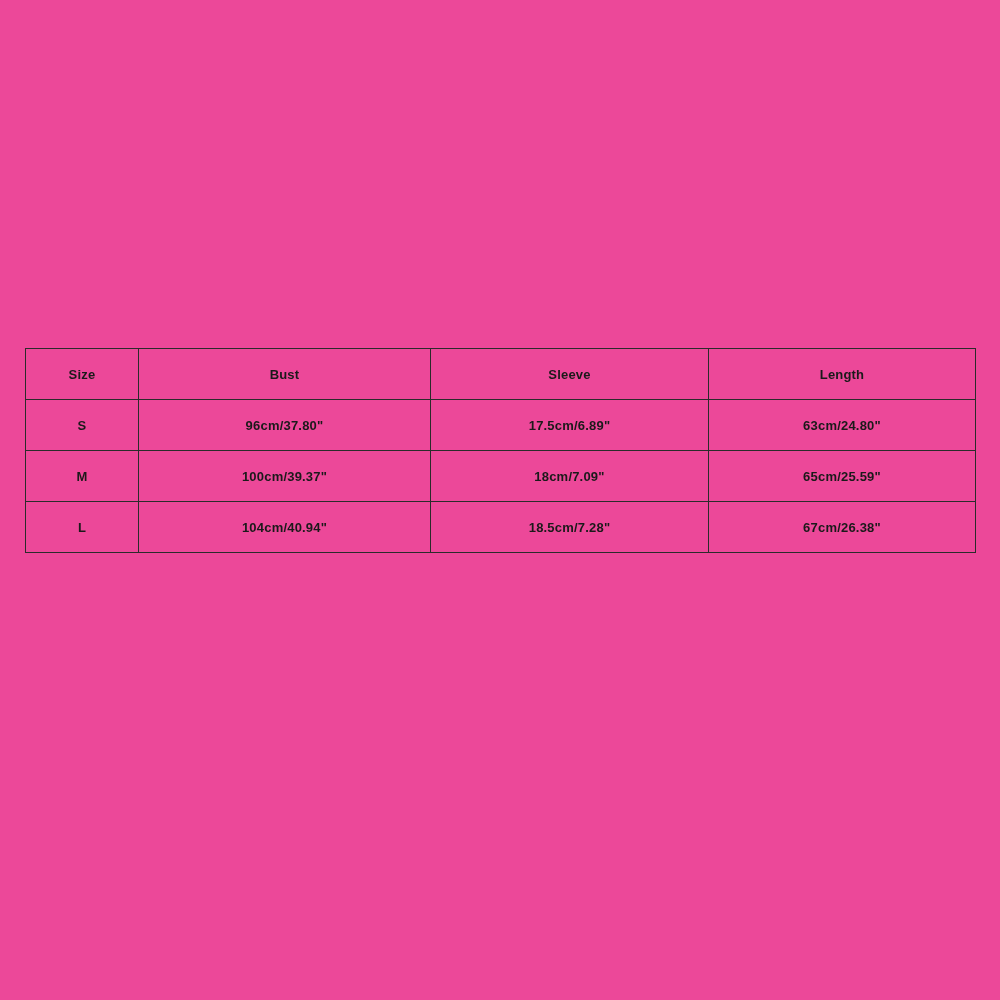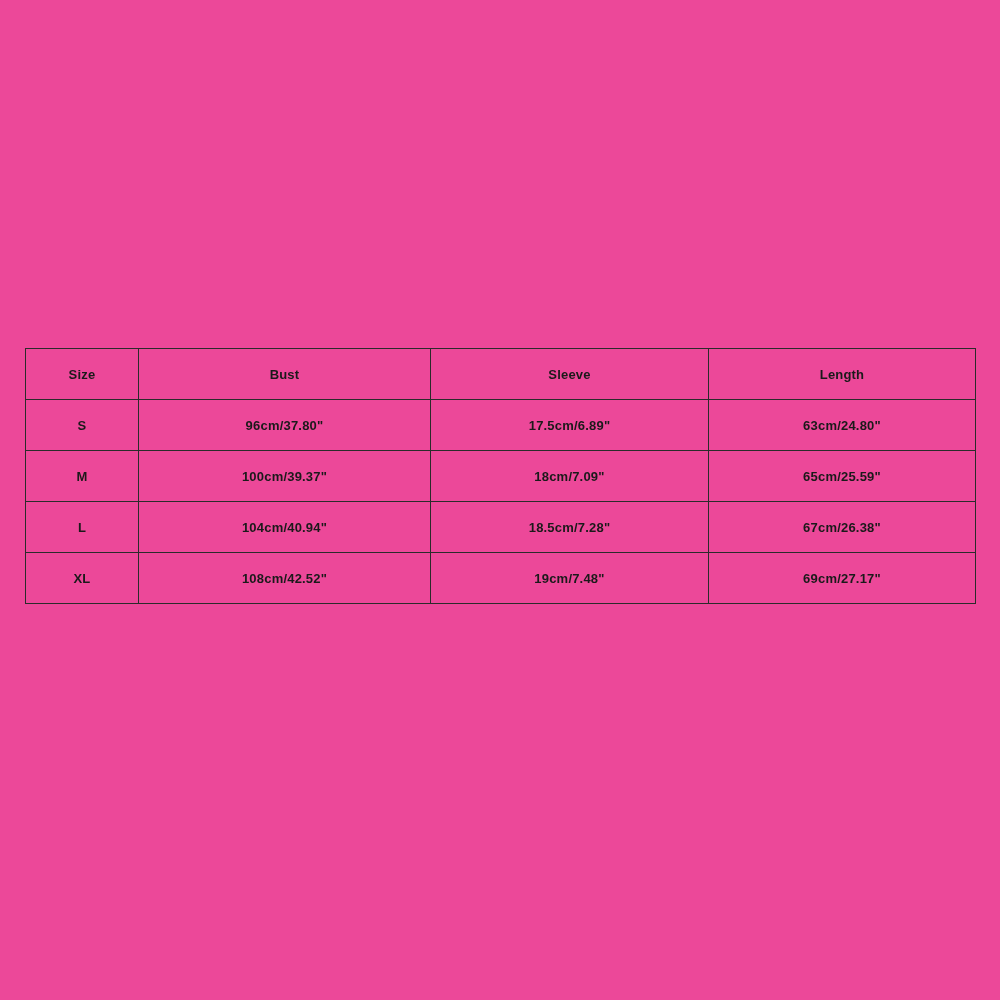--- a/index.html
+++ b/index.html
@@ -87,23 +87,17 @@
           <td>100cm/39.37"</td>
           <td>18cm/7.09"</td>
           <td>65cm/25.59"</td>
         </tr>
         <tr>
           <td>L</td>
           <td>104cm/40.94"</td>
           <td>18.5cm/7.28"</td>
           <td>67cm/26.38"</td>
         </tr>
-        <tr>
-          <td>XL</td>
-          <td>108cm/42.52"</td>
-          <td>19cm/7.48"</td>
-          <td>69cm/27.17"</td>
-        </tr>
       </tbody>
     </table>
   </div>
 
 </div>
 
 </body></html>

